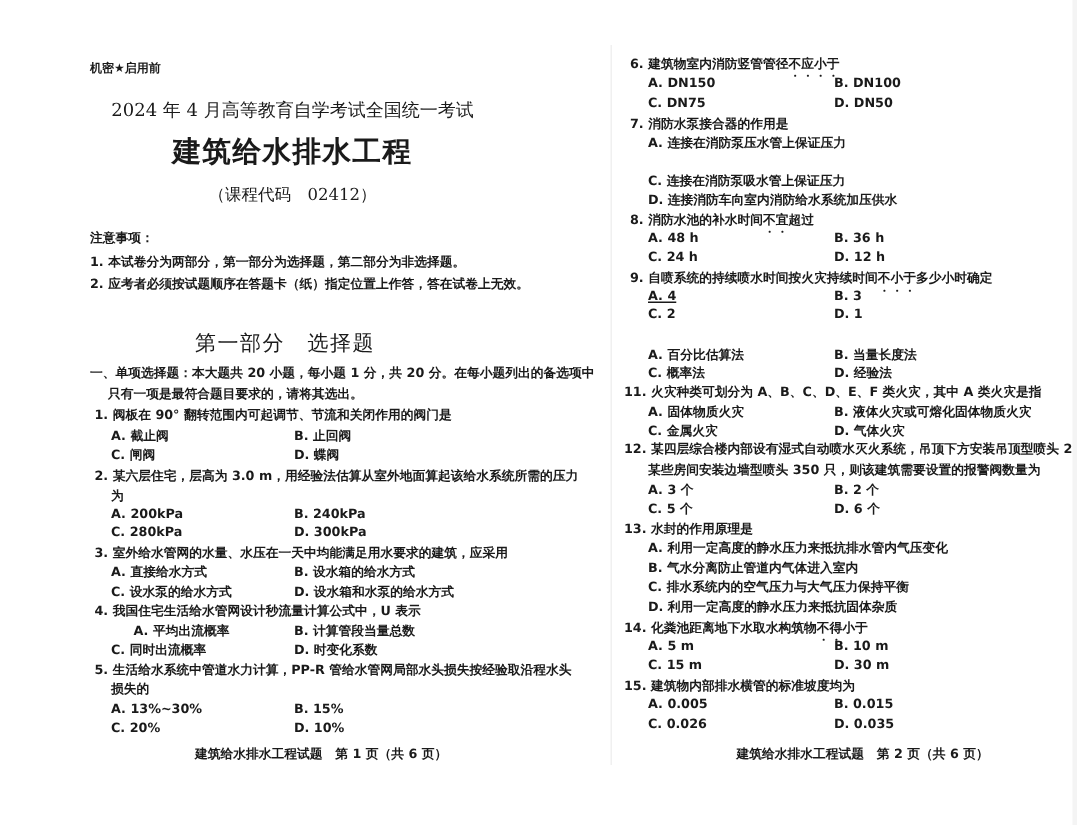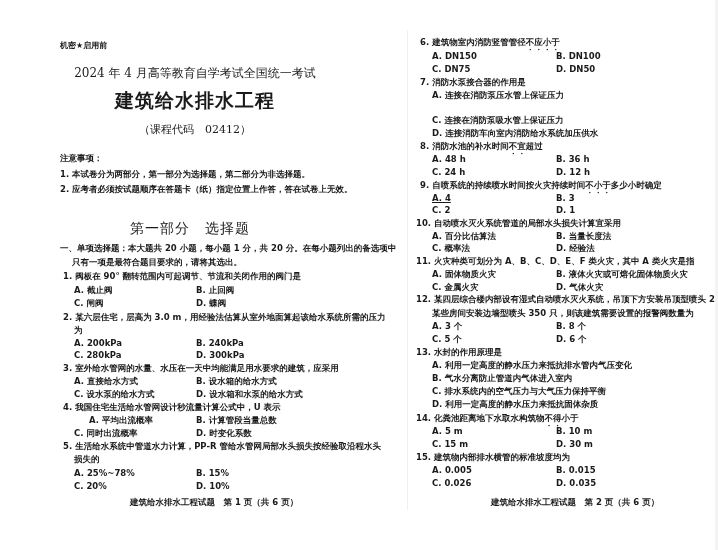--- a/index.html
+++ b/index.html
@@ -78,21 +78,21 @@
   <div class="abs opt" style="left:74px; top:415px;margin-left:15px;">A. 平均出流概率</div>
   <div class="abs opt" style="left:196px; top:415px;">B. 计算管段当量总数</div>
   <div class="abs opt" style="left:74px; top:428px;">C. 同时出流概率</div>
   <div class="abs opt" style="left:196px; top:428px;">D. 时变化系数</div>
 
   <div class="abs q" style="left:63px; top:441px;">
     <span>5.</span>
     <span>生活给水系统中管道水力计算，PP-R 管给水管网局部水头损失按经验取沿程水头</span>
   </div>
   <div class="abs q" style="left:74px; top:454px;">损失的</div>
-  <div class="abs opt" style="left:74px; top:468px;">A. 25%~78%</div>
+  <div class="abs opt" style="left:74px; top:468px;">A. 13%~30%</div>
   <div class="abs opt" style="left:196px; top:468px;">B. 15%</div>
   <div class="abs opt" style="left:74px; top:481px;">C. 20%</div>
   <div class="abs opt" style="left:196px; top:481px;">D. 10%</div>
 
   <div class="abs footer" style="left:130px; top:497px;">建筑给水排水工程试题　第 1 页（共 6 页）</div>
 </div>
 
 <div class="divider"></div>
 
 <div class="page page-right">
@@ -125,45 +125,41 @@
 
   <div class="abs q" style="left:40px; top:180px;">
     <span>9.</span>
     <span>自喷系统的持续喷水时间按火灾持续时间</span><span class="emph">不小于</span><span>多少小时确定</span>
   </div>
   <div class="abs opt" style="left:52px; top:193px;text-decoration:underline;">A. 4</div>
   <div class="abs opt" style="left:176px; top:193px;">B. 3</div>
   <div class="abs opt" style="left:52px; top:205px;">C. 2</div>
   <div class="abs opt" style="left:176px; top:205px;">D. 1</div>
 
-  <div class="abs q" style="left:36px; top:218px;">
-    <span>10.</span>
-    <span>自动喷水灭火系统管道的局部水头损失计算宜采用</span>
-  </div>
   <div class="abs opt" style="left:52px; top:231px;">A. 百分比估算法</div>
   <div class="abs opt" style="left:176px; top:231px;">B. 当量长度法</div>
   <div class="abs opt" style="left:52px; top:243px;">C. 概率法</div>
   <div class="abs opt" style="left:176px; top:243px;">D. 经验法</div>
 
   <div class="abs q" style="left:36px; top:256px;">
     <span>11.</span>
     <span>火灾种类可划分为 A、B、C、D、E、F 类火灾，其中 A 类火灾是指</span>
   </div>
   <div class="abs opt" style="left:52px; top:269px;">A. 固体物质火灾</div>
   <div class="abs opt" style="left:176px; top:269px;">B. 液体火灾或可熔化固体物质火灾</div>
   <div class="abs opt" style="left:52px; top:282px;">C. 金属火灾</div>
   <div class="abs opt" style="left:176px; top:282px;">D. 气体火灾</div>
 
   <div class="abs q" style="left:36px; top:294px;">
     <span>12.</span>
     <span>某四层综合楼内部设有湿式自动喷水灭火系统，吊顶下方安装吊顶型喷头 2600 只，</span>
   </div>
   <div class="abs q" style="left:52px; top:308px;">某些房间安装边墙型喷头 350 只，则该建筑需要设置的报警阀数量为</div>
   <div class="abs opt" style="left:52px; top:321px;">A. 3 个</div>
-  <div class="abs opt" style="left:176px; top:321px;">B. 8 个</div>
+  <div class="abs opt" style="left:176px; top:321px;">B. 2 个</div>
   <div class="abs opt" style="left:52px; top:334px;">C. 5 个</div>
   <div class="abs opt" style="left:176px; top:334px;">D. 6 个</div>
 
   <div class="abs q" style="left:36px; top:347px;">
     <span>13.</span>
     <span>水封的作用原理是</span>
   </div>
   <div class="abs opt" style="left:52px; top:360px;">A. 利用一定高度的静水压力来抵抗排水管内气压变化</div>
   <div class="abs opt" style="left:52px; top:373px;">B. 气水分离防止管道内气体进入室内</div>
   <div class="abs opt" style="left:52px; top:386px;">C. 排水系统内的空气压力与大气压力保持平衡</div>

